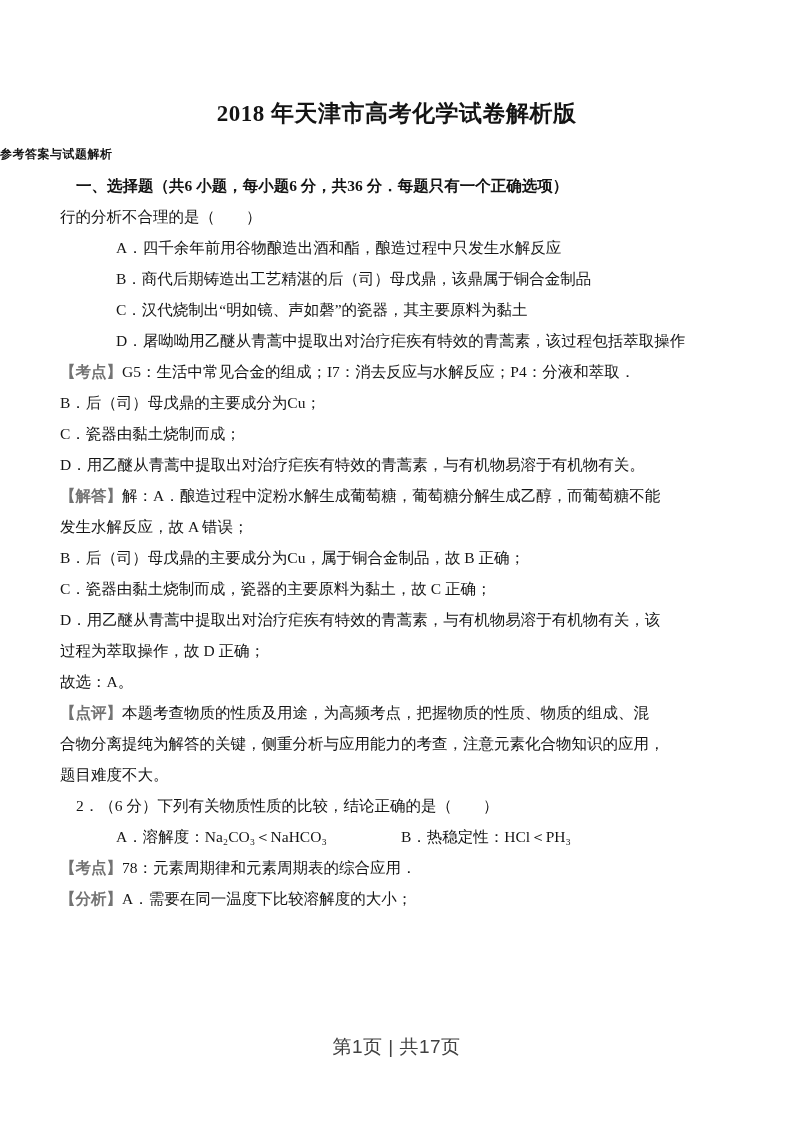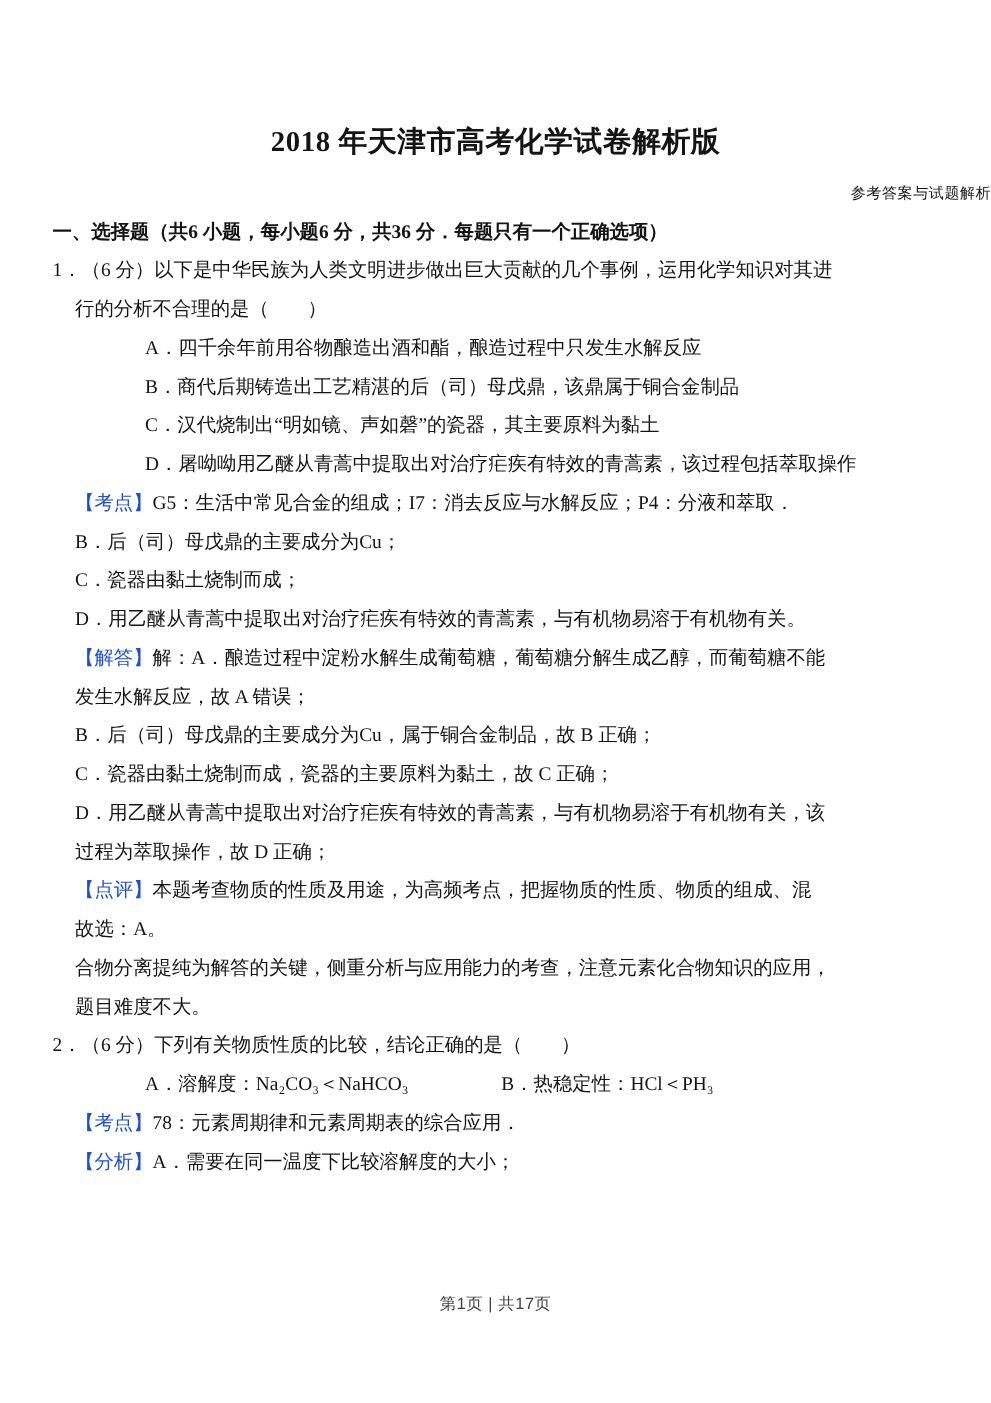--- a/index.html
+++ b/index.html
@@ -12,81 +12,80 @@
     color:#141414;
   }
   .doc-title{
     position:absolute;top:98px;left:0;right:0;
     text-align:center;
     font-size:23px;font-weight:700;
     letter-spacing:0.5px;
   }
   .doc-subtitle{
     position:absolute;top:146px;left:0;right:0;
-    text-align:right;
-    font-size:12px;font-weight:400;
+    text-align:left;
+    font-size:12px;font-weight:700;
     letter-spacing:0.5px;
   }
   .content{
     position:absolute;top:170px;left:0;right:0;
   }
   .line{
     height:31px;line-height:31px;
     font-size:15.5px;
     white-space:nowrap;
   }
-  .ind-base{padding-left:42px;}
+  .ind-base{padding-left:76px;}
   .ind-cont{padding-left:60px;}
   .ind-opt{padding-left:116px;}
   .bold{font-weight:700;}
-  .lbl{color:#1d4ed8;}
+  .lbl{color:#737373;font-weight:bold;}
   .cell{display:inline-block;width:285px;}
   .page-footer{
     position:absolute;top:1034px;left:0;right:0;
     text-align:center;
     font-family:"Liberation Sans","DejaVu Sans",sans-serif;
-    font-size:13px;color:#404040;
+    font-size:19px;color:#404040;
     letter-spacing:0.5px;
   }
 </style>
 </head>
 <body>
 
 <div class="page">
 
   <div class="doc-title">2018 年天津市高考化学试卷解析版</div>
   <div class="doc-subtitle">参考答案与试题解析</div>
 
   <div class="content">
 
     <div class="line ind-base bold">一、选择题（共6 小题，每小题6 分，共36 分．每题只有一个正确选项）</div>
 
-    <div class="line ind-base">1．（6 分）以下是中华民族为人类文明进步做出巨大贡献的几个事例，运用化学知识对其进</div>
     <div class="line ind-cont">行的分析不合理的是（　　）</div>
 
     <div class="line ind-opt">A．四千余年前用谷物酿造出酒和酯，酿造过程中只发生水解反应</div>
     <div class="line ind-opt">B．商代后期铸造出工艺精湛的后（司）母戊鼎，该鼎属于铜合金制品</div>
     <div class="line ind-opt">C．汉代烧制出“明如镜、声如磬”的瓷器，其主要原料为黏土</div>
     <div class="line ind-opt">D．屠呦呦用乙醚从青蒿中提取出对治疗疟疾有特效的青蒿素，该过程包括萃取操作</div>
 
     <div class="line ind-cont"><span class="lbl">【考点】</span><span>G5：生活中常见合金的组成；I7：消去反应与水解反应；P4：分液和萃取．</span></div>
 
     <div class="line ind-cont">B．后（司）母戊鼎的主要成分为Cu；</div>
     <div class="line ind-cont">C．瓷器由黏土烧制而成；</div>
     <div class="line ind-cont">D．用乙醚从青蒿中提取出对治疗疟疾有特效的青蒿素，与有机物易溶于有机物有关。</div>
 
     <div class="line ind-cont"><span class="lbl">【解答】</span><span>解：A．酿造过程中淀粉水解生成葡萄糖，葡萄糖分解生成乙醇，而葡萄糖不能</span></div>
     <div class="line ind-cont">发生水解反应，故 A 错误；</div>
     <div class="line ind-cont">B．后（司）母戊鼎的主要成分为Cu，属于铜合金制品，故 B 正确；</div>
     <div class="line ind-cont">C．瓷器由黏土烧制而成，瓷器的主要原料为黏土，故 C 正确；</div>
     <div class="line ind-cont">D．用乙醚从青蒿中提取出对治疗疟疾有特效的青蒿素，与有机物易溶于有机物有关，该</div>
     <div class="line ind-cont">过程为萃取操作，故 D 正确；</div>
+    <div class="line ind-cont">故选：A。</div>
+
     <div class="line ind-cont"><span class="lbl">【点评】</span><span>本题考查物质的性质及用途，为高频考点，把握物质的性质、物质的组成、混</span></div>
-
-    <div class="line ind-cont">故选：A。</div>
     <div class="line ind-cont">合物分离提纯为解答的关键，侧重分析与应用能力的考查，注意元素化合物知识的应用，</div>
     <div class="line ind-cont">题目难度不大。</div>
 
     <div class="line ind-base">2．（6 分）下列有关物质性质的比较，结论正确的是（　　）</div>
 
     <div class="line ind-opt"><span class="cell">A．溶解度：Na₂CO₃＜NaHCO₃</span><span>B．热稳定性：HCl＜PH₃</span></div>
 
     <div class="line ind-cont"><span class="lbl">【考点】</span><span>78：元素周期律和元素周期表的综合应用．</span></div>
     <div class="line ind-cont"><span class="lbl">【分析】</span><span>A．需要在同一温度下比较溶解度的大小；</span></div>
 

